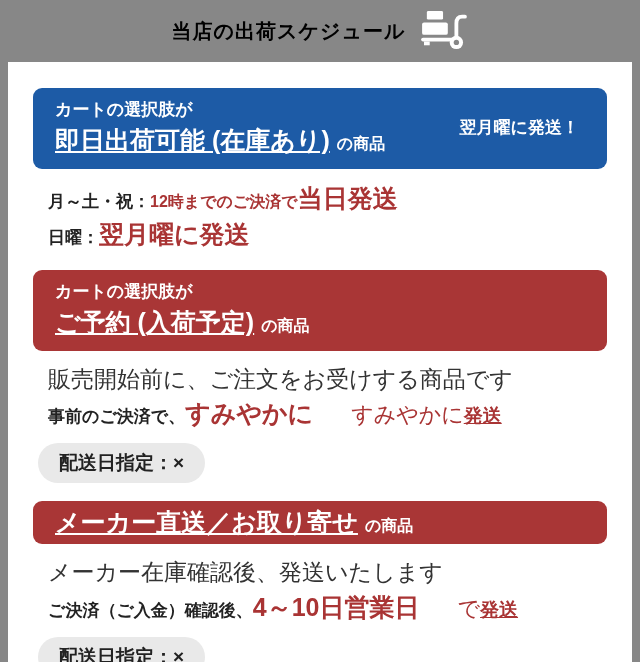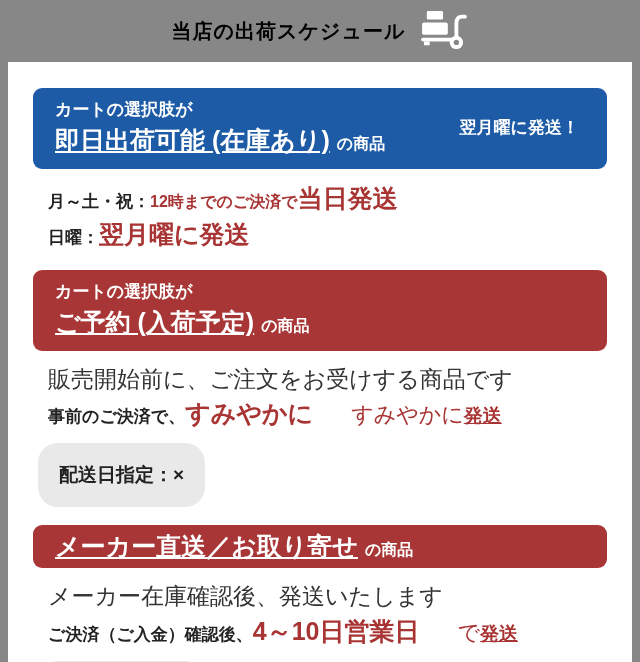--- a/index.html
+++ b/index.html
@@ -23,21 +23,21 @@
   .textblock { margin:13px 0 0 15px; }
   .textrow { line-height:1.32; margin-bottom:3px; }
   .t-label { font-size:17px; font-weight:bold; color:#222222; }
   .t-plain { font-size:23px; color:#333333; }
   .t-red-pre { font-size:16px; font-weight:bold; color:#a93434; }
   .t-red-big { font-size:25px; font-weight:bold; color:#a93434; }
   .t-red-mid { font-size:22px; font-weight:normal; color:#a93434;margin-left:38px; }
   .t-red-tail { font-size:19px; font-weight:bold; color:#a93434;text-decoration:underline; }
 
   .badge { display:inline-block; background:#e9e9e9; color:#222222;
-           border-radius:20px; padding:19px 21px; font-size:19px; font-weight:bold;
+           border-radius:20px; padding:7px 21px; font-size:19px; font-weight:bold;
            margin:10px 0 0 5px; }
 
   .gap-lg { margin-top:19px; }
   .gap-md { margin-top:18px; }
 </style>
 </head>
 <body>
 
 <div class="frame">
 

